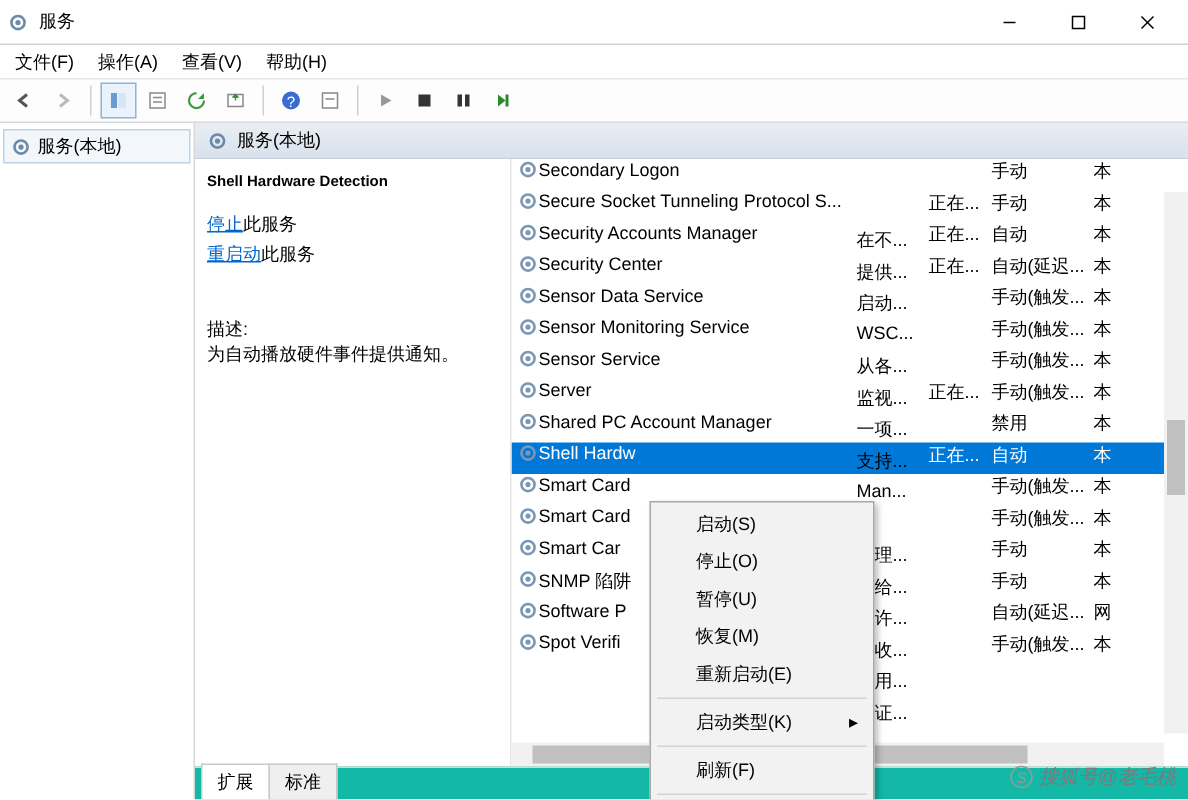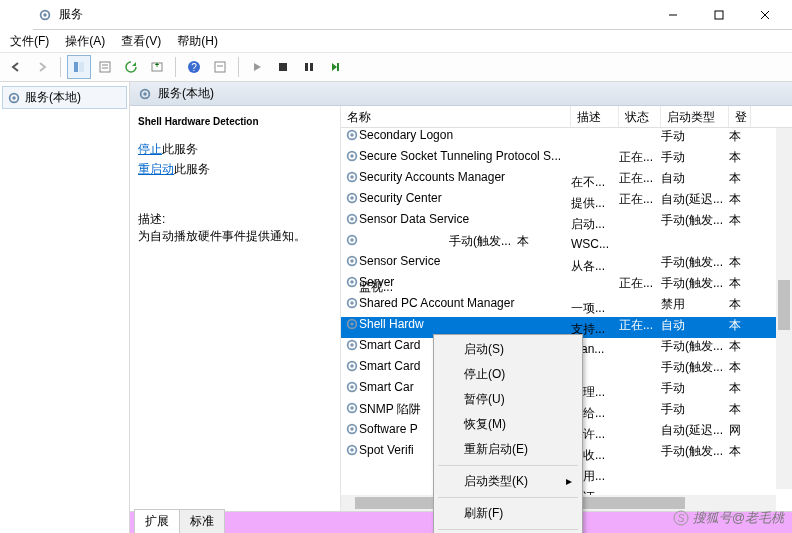--- a/index.html
+++ b/index.html
@@ -1,17 +1,17 @@
 <!DOCTYPE html>
 <html><head>
 <meta charset="utf-8">
 <style>
   * { box-sizing: border-box; }
   body { margin:0; font-family:"Microsoft YaHei","Segoe UI",Tahoma,sans-serif; font-size:12px; color:#000; background:#fff; width:792px; height:533px; overflow:hidden; position:relative; }
-  .titlebar { height:30px; background:#fff; display:flex; align-items:center; padding:0 4px; border-bottom:1px solid #d0d0d0;margin-left:33px; }
+  .titlebar { height:30px; background:#fff; display:flex; align-items:center; padding:0 4px; border-bottom:1px solid #d0d0d0; }
   .titlebar .ticon { width:16px; height:16px; margin-right:6px; display:inline-flex; align-items:center; justify-content:center; }
   .titlebar .title { flex:1; }
   .winbtns { display:flex; }
   .winbtn { width:46px; height:30px; display:flex; align-items:center; justify-content:center; color:#333; }
   .menubar { height:22px; display:flex; align-items:center; padding:0 4px; gap:4px; background:#fff; }
   .menubar span { padding:2px 6px; }
   .toolbar { height:30px; display:flex; align-items:center; padding:2px 4px; gap:2px; border-top:1px solid #e6e6e6; border-bottom:1px solid #d8d8d8; background:#fdfdfd; }
   .tbtn { width:24px; height:24px; border:1px solid transparent; display:flex; align-items:center; justify-content:center; color:#555; }
   .tbtn.framed { border:1px solid #8fb6d6; background:#eaf3fb; }
   .tsep { width:1px; height:20px; background:#cfcfcf; margin:0 4px; }
@@ -39,21 +39,21 @@
   .srow .ic { width:18px; text-align:center; padding-left:4px; }
   .srow .nm { width:212px; overflow:hidden; text-overflow:ellipsis; padding-right:4px; }
   .srow .ds { width:48px; overflow:hidden;margin-top:46px; }
   .srow .st { width:42px; overflow:hidden; }
   .srow .tp { width:68px; overflow:hidden; }
   .srow .lg { width:22px; overflow:hidden; }
   .scrollbar { position:absolute; right:0; top:22px; bottom:22px; width:16px; background:#f1f1f1; }
   .thumb { position:absolute; left:2px; right:2px; top:152px; height:50px; background:#c0c0c0; }
   .hscroll { position:absolute; left:0; right:16px; bottom:0; height:16px; background:#f1f1f1; display:flex; align-items:center; }
   .hscroll .hthumb { margin-left:14px; width:330px; height:12px; background:#c0c0c0; }
-  .tabs { height:22px; display:flex; align-items:flex-end; padding-left:4px; background:#f0abfc; border-top:1px solid #d8d8d8; }
+  .tabs { height:22px; display:flex; align-items:flex-end; padding-left:4px; background:#14b8a6; border-top:1px solid #d8d8d8; }
   .tab { padding:3px 10px; border:1px solid #c9c9c9; border-bottom:none; margin-right:-1px; background:#fff; font-size:12px; }
   .tab.inactive { background:#efefef; }
   .ctx { position:absolute; left:433px; top:334px; width:150px; background:#f2f2f2; border:1px solid #a7a7a7; box-shadow:2px 2px 4px rgba(0,0,0,.25); padding:2px; z-index:50; }
   .ctx-item { padding:4px 20px 4px 28px; position:relative; }
   .ctx-item.dis { color:#000000; }
   .ctx-item .sub { position:absolute; right:8px; top:5px; }
   .ctx-sep { height:1px; background:#d4d4d4; margin:3px 2px; }
   .redbox { position:absolute; border:3px solid #d22; pointer-events:none; }
   .gear { width:14px;height:14px; }
   .watermark { position:absolute; right:8px; bottom:6px; color:#7a7a7a; font-size:13px; font-style:italic; display:flex; align-items:center; gap:4px; }
@@ -195,28 +195,20 @@
       <div class="detail">
         <h3>Shell Hardware Detection</h3>
         <div class="row"><a href="#">停止</a><span>此服务</span></div>
         <div class="row"><a href="#">重启动</a><span>此服务</span></div>
         <div style="height:30px"></div>
         <div>描述:</div>
         <div>为自动播放硬件事件提供通知。</div>
       </div>
 
       <div class="list">
-        <div class="cols" style="position:relative">
-          <div class="col c-name">名称</div>
-
-          <div class="col c-desc">描述</div>
-          <div class="col c-stat">状态</div>
-          <div class="col c-start">启动类型</div>
-          <div class="col c-log">登</div>
-        </div>
         <div class="rows" id="rows">
             <div class="srow">
               <span class="ic"><svg class="gear" viewBox="0 0 16 16">
                   <circle cx="8" cy="8" r="5" fill="none" stroke="#7a97b3" stroke-width="2"></circle>
                   <circle cx="8" cy="8" r="2" fill="#7a97b3"></circle>
                 </svg></span>
               <span class="nm">Secondary Logon</span>
               <span class="ds">在不...</span>
               <span class="st"></span>
               <span class="tp">手动</span>
@@ -264,20 +256,21 @@
               <span class="ds">从各...</span>
               <span class="st"></span>
               <span class="tp">手动(触发...</span>
               <span class="lg">本</span>
             </div>
             <div class="srow">
               <span class="ic"><svg class="gear" viewBox="0 0 16 16">
                   <circle cx="8" cy="8" r="5" fill="none" stroke="#7a97b3" stroke-width="2"></circle>
                   <circle cx="8" cy="8" r="2" fill="#7a97b3"></circle>
                 </svg></span>
+              <span class="nm">Sensor Monitoring Service</span>
               <span class="ds">监视...</span>
               <span class="st"></span>
               <span class="tp">手动(触发...</span>
               <span class="lg">本</span>
             </div>
             <div class="srow">
               <span class="ic"><svg class="gear" viewBox="0 0 16 16">
                   <circle cx="8" cy="8" r="5" fill="none" stroke="#7a97b3" stroke-width="2"></circle>
                   <circle cx="8" cy="8" r="2" fill="#7a97b3"></circle>
                 </svg></span>

